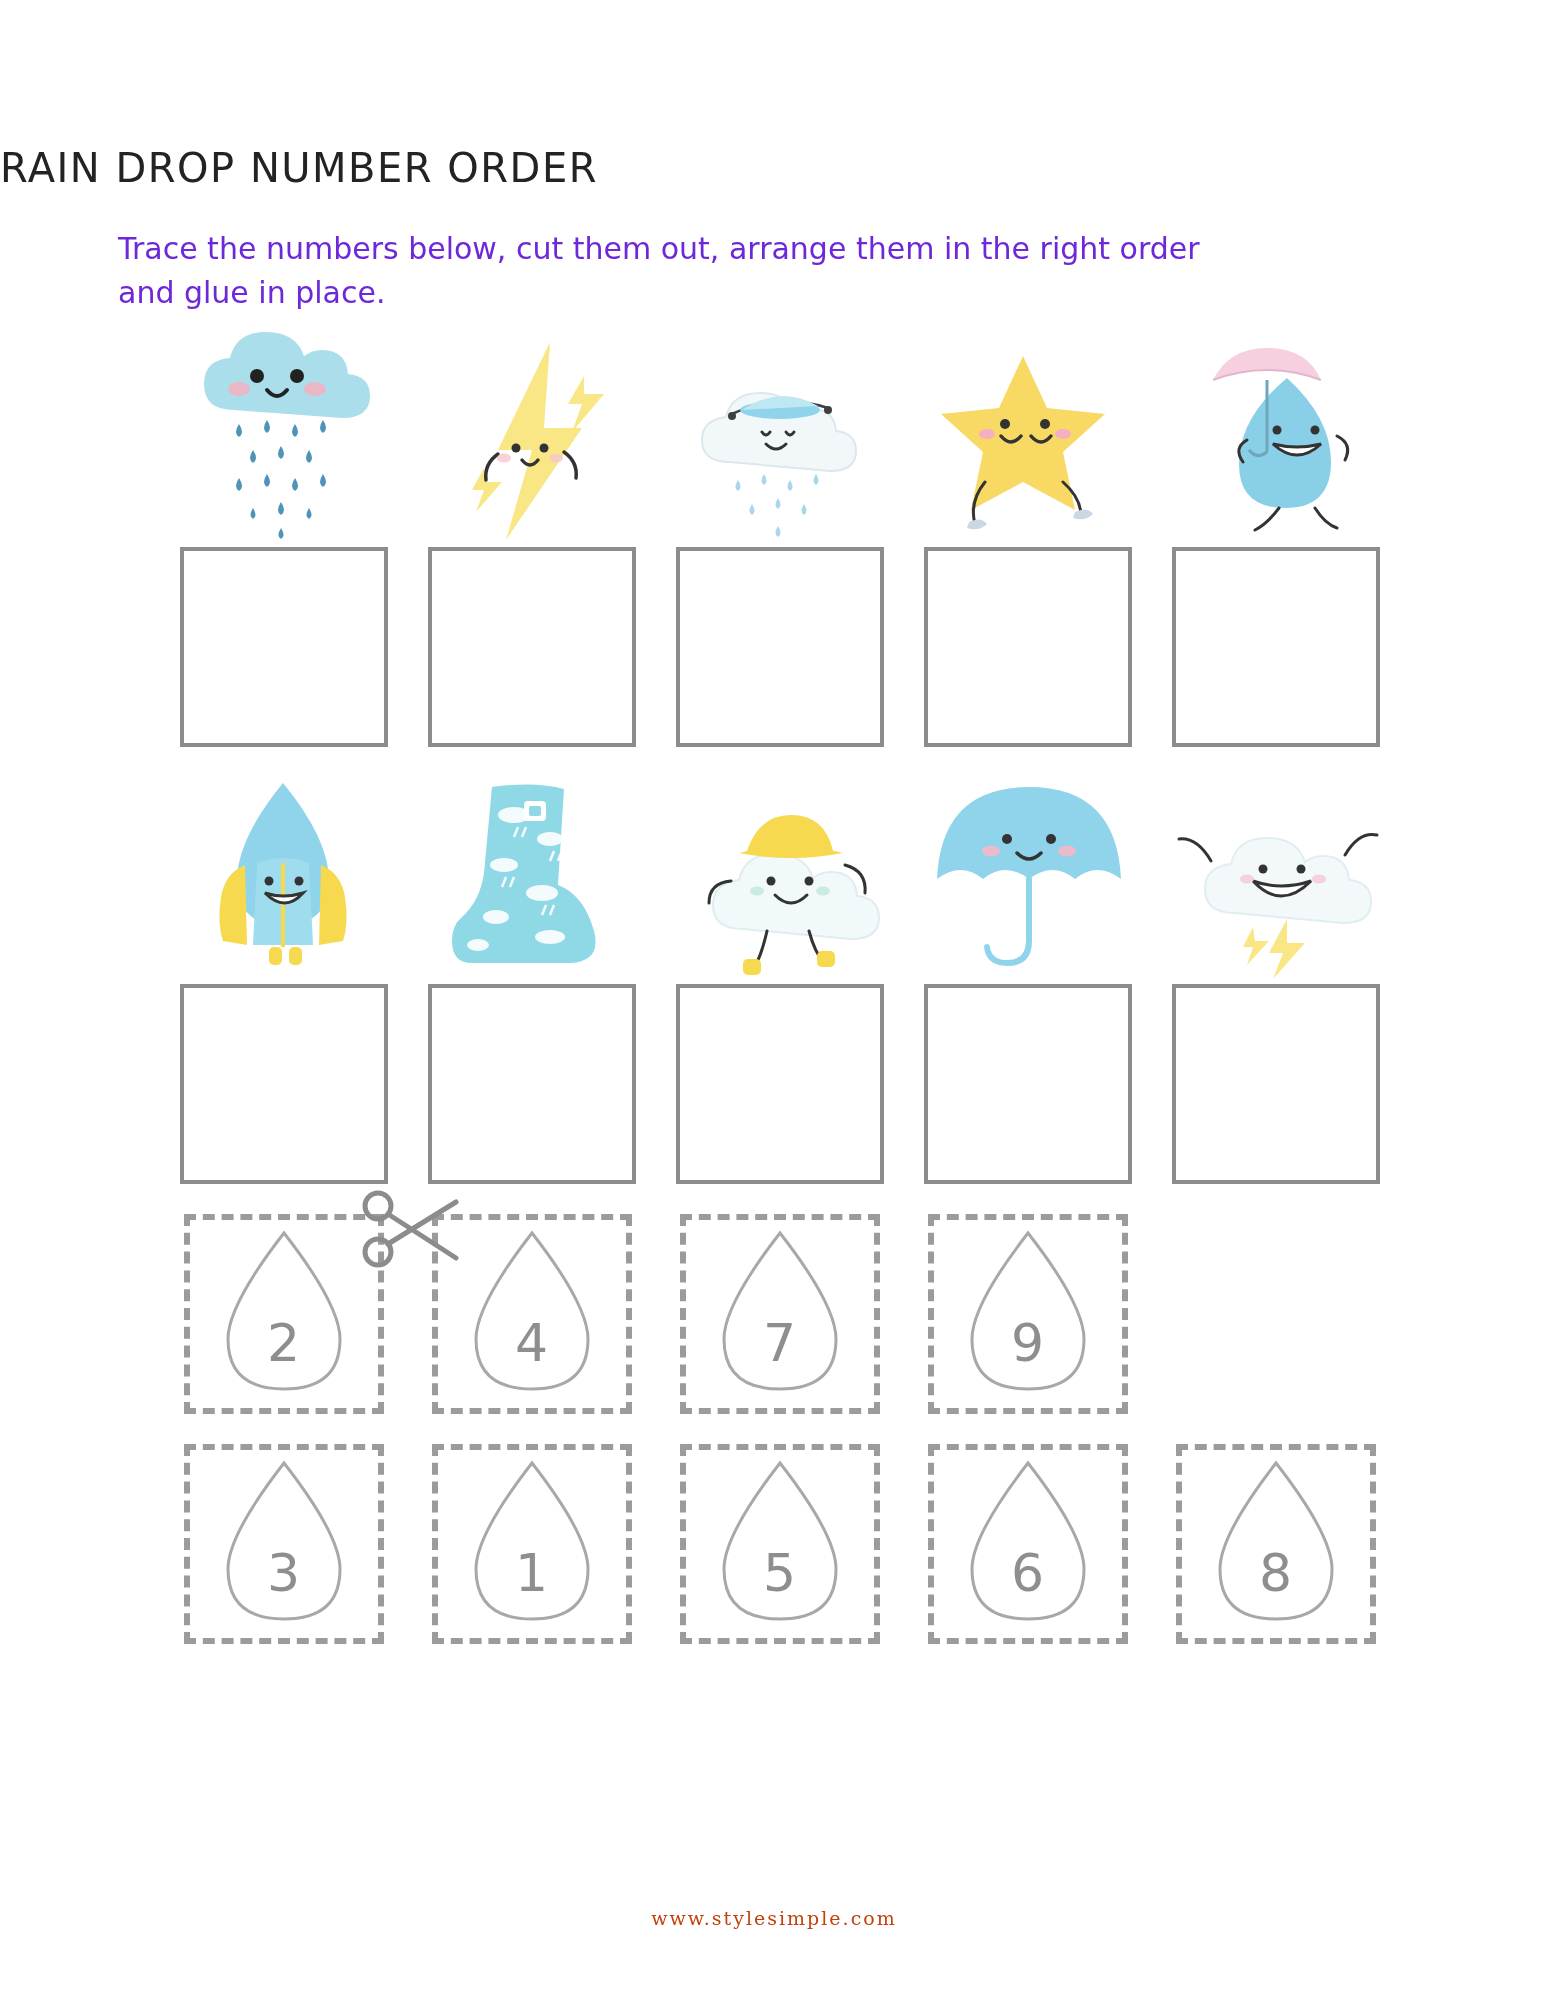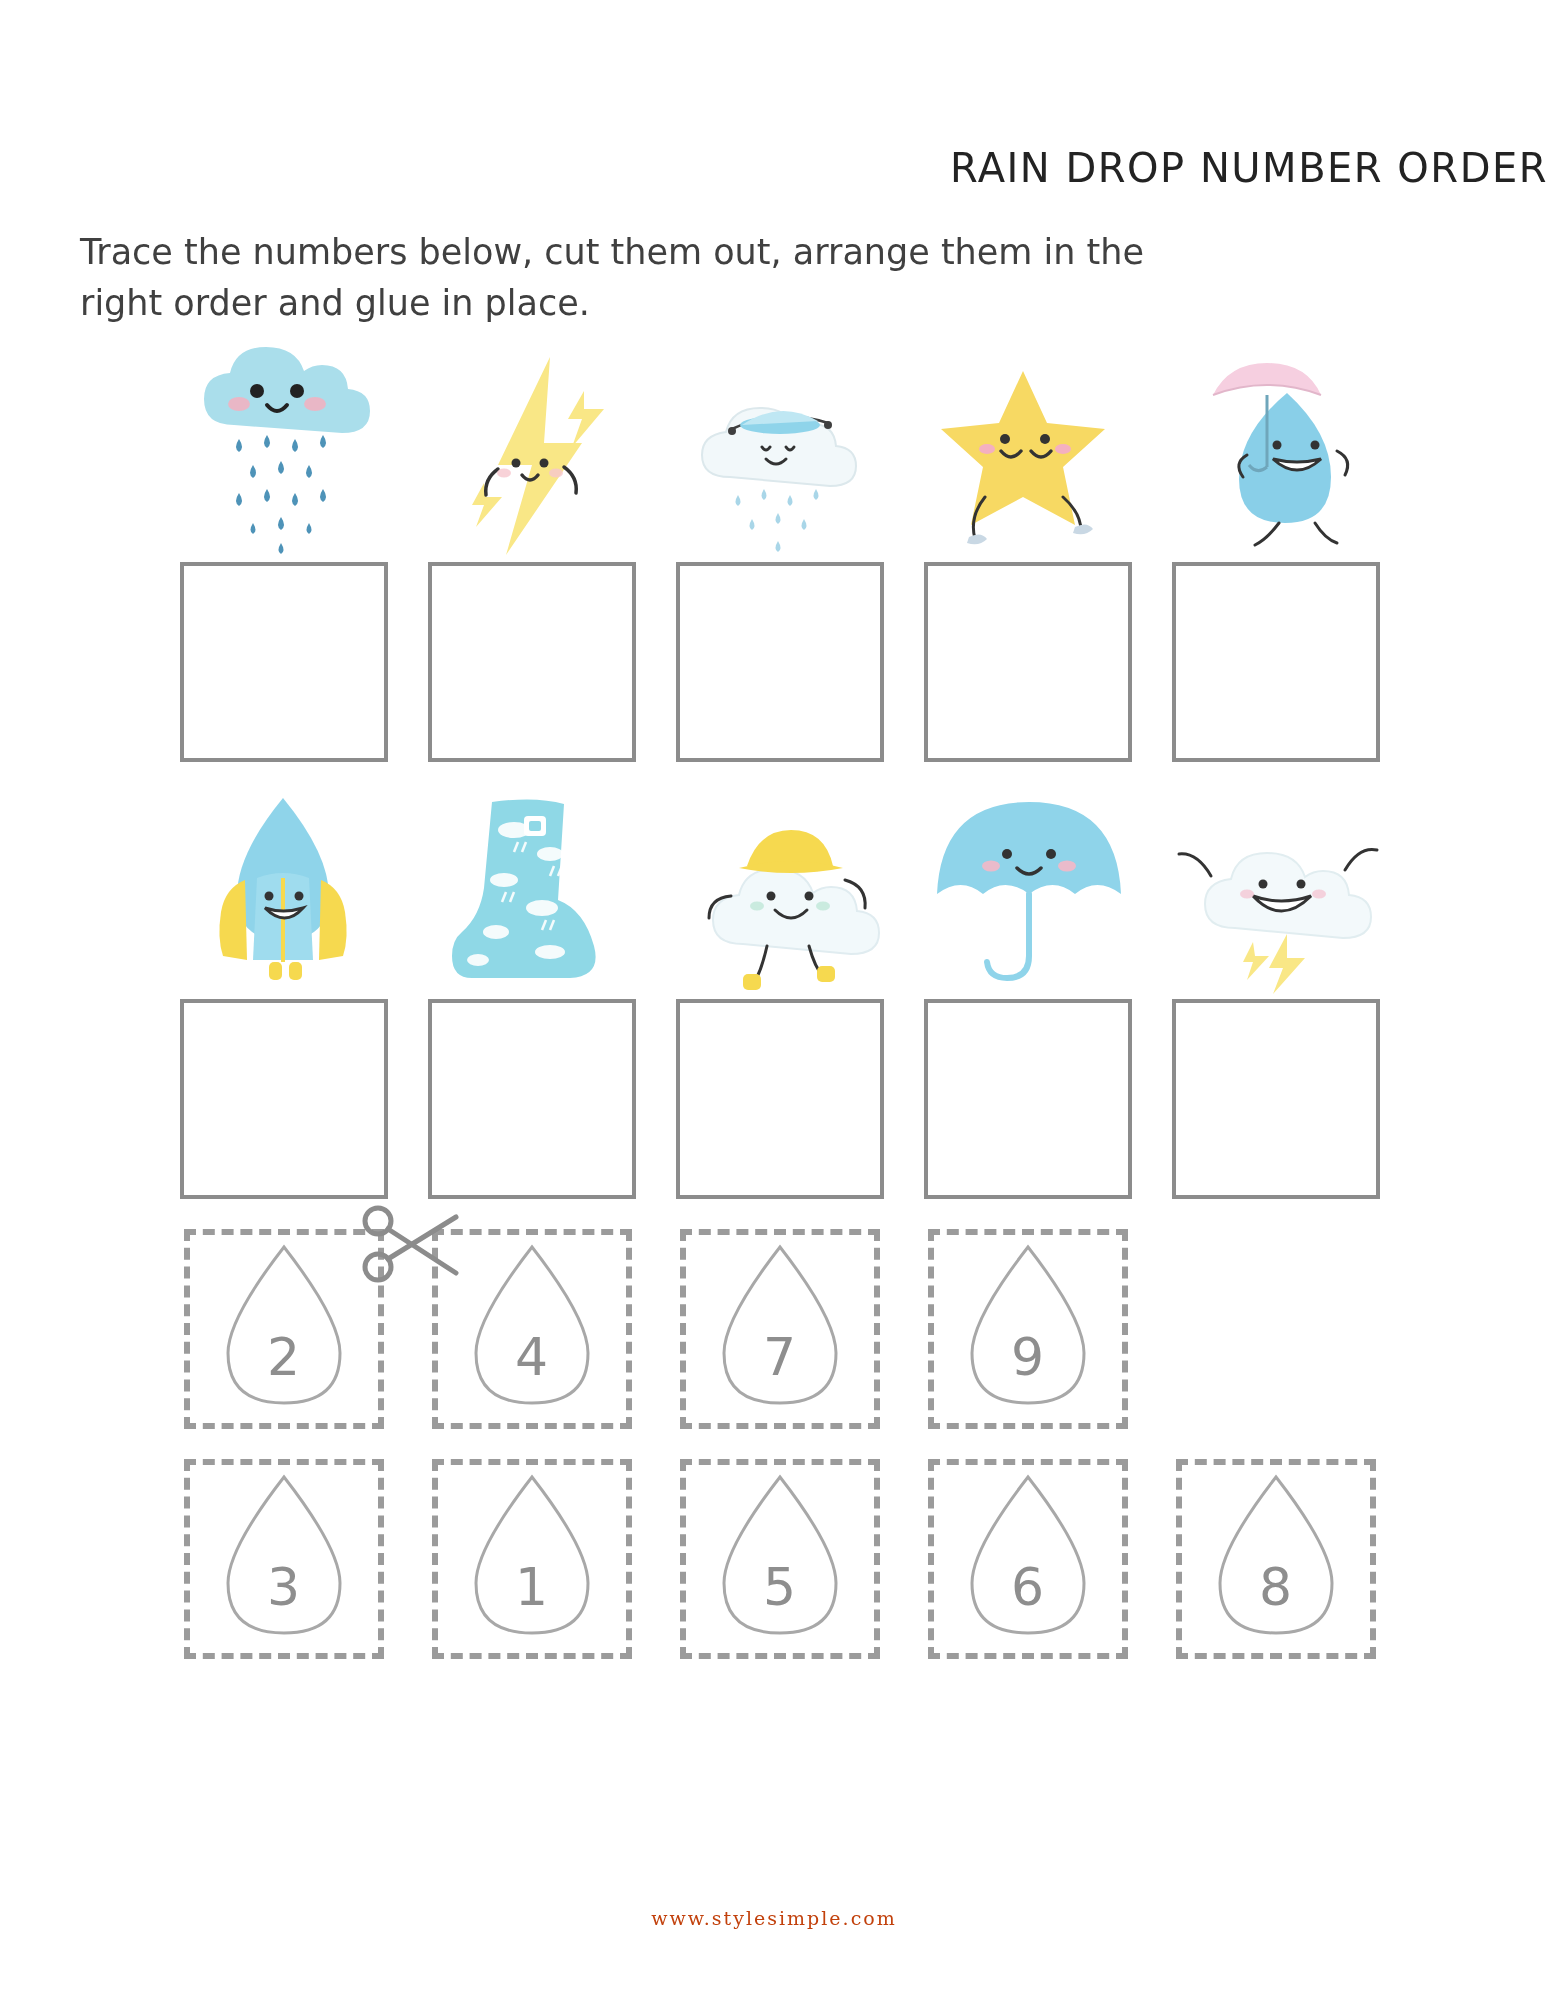--- a/index.html
+++ b/index.html
@@ -18,35 +18,35 @@
   .page {
     width: 1548px;
     height: 2001px;
     position: relative;
     box-sizing: border-box;
     padding: 0;
   }
 
   
   .title {
-    text-align: right;
+    text-align: left;
     font-size: 40px;
     letter-spacing: 1.5px;
     font-weight: 400;
     color: #232323;
     margin: 0;
     padding-top: 145px;
     font-family: "DejaVu Sans", sans-serif;
   }
   .instructions {
-    margin: 36px 0 0 80px;
+    margin: 36px 0 0 118px;
     width: 1120px;
-    font-size: 35px;
+    font-size: 30px;
     line-height: 1.45;
-    color: #404040;
+    color: #6d28d9;
     font-family: "DejaVu Sans", sans-serif;
     font-weight: 400;
   }
 
   
   .pic-row {
     display: flex;
     justify-content: flex-start;
     margin-left: 160px;
     width: 1240px;

